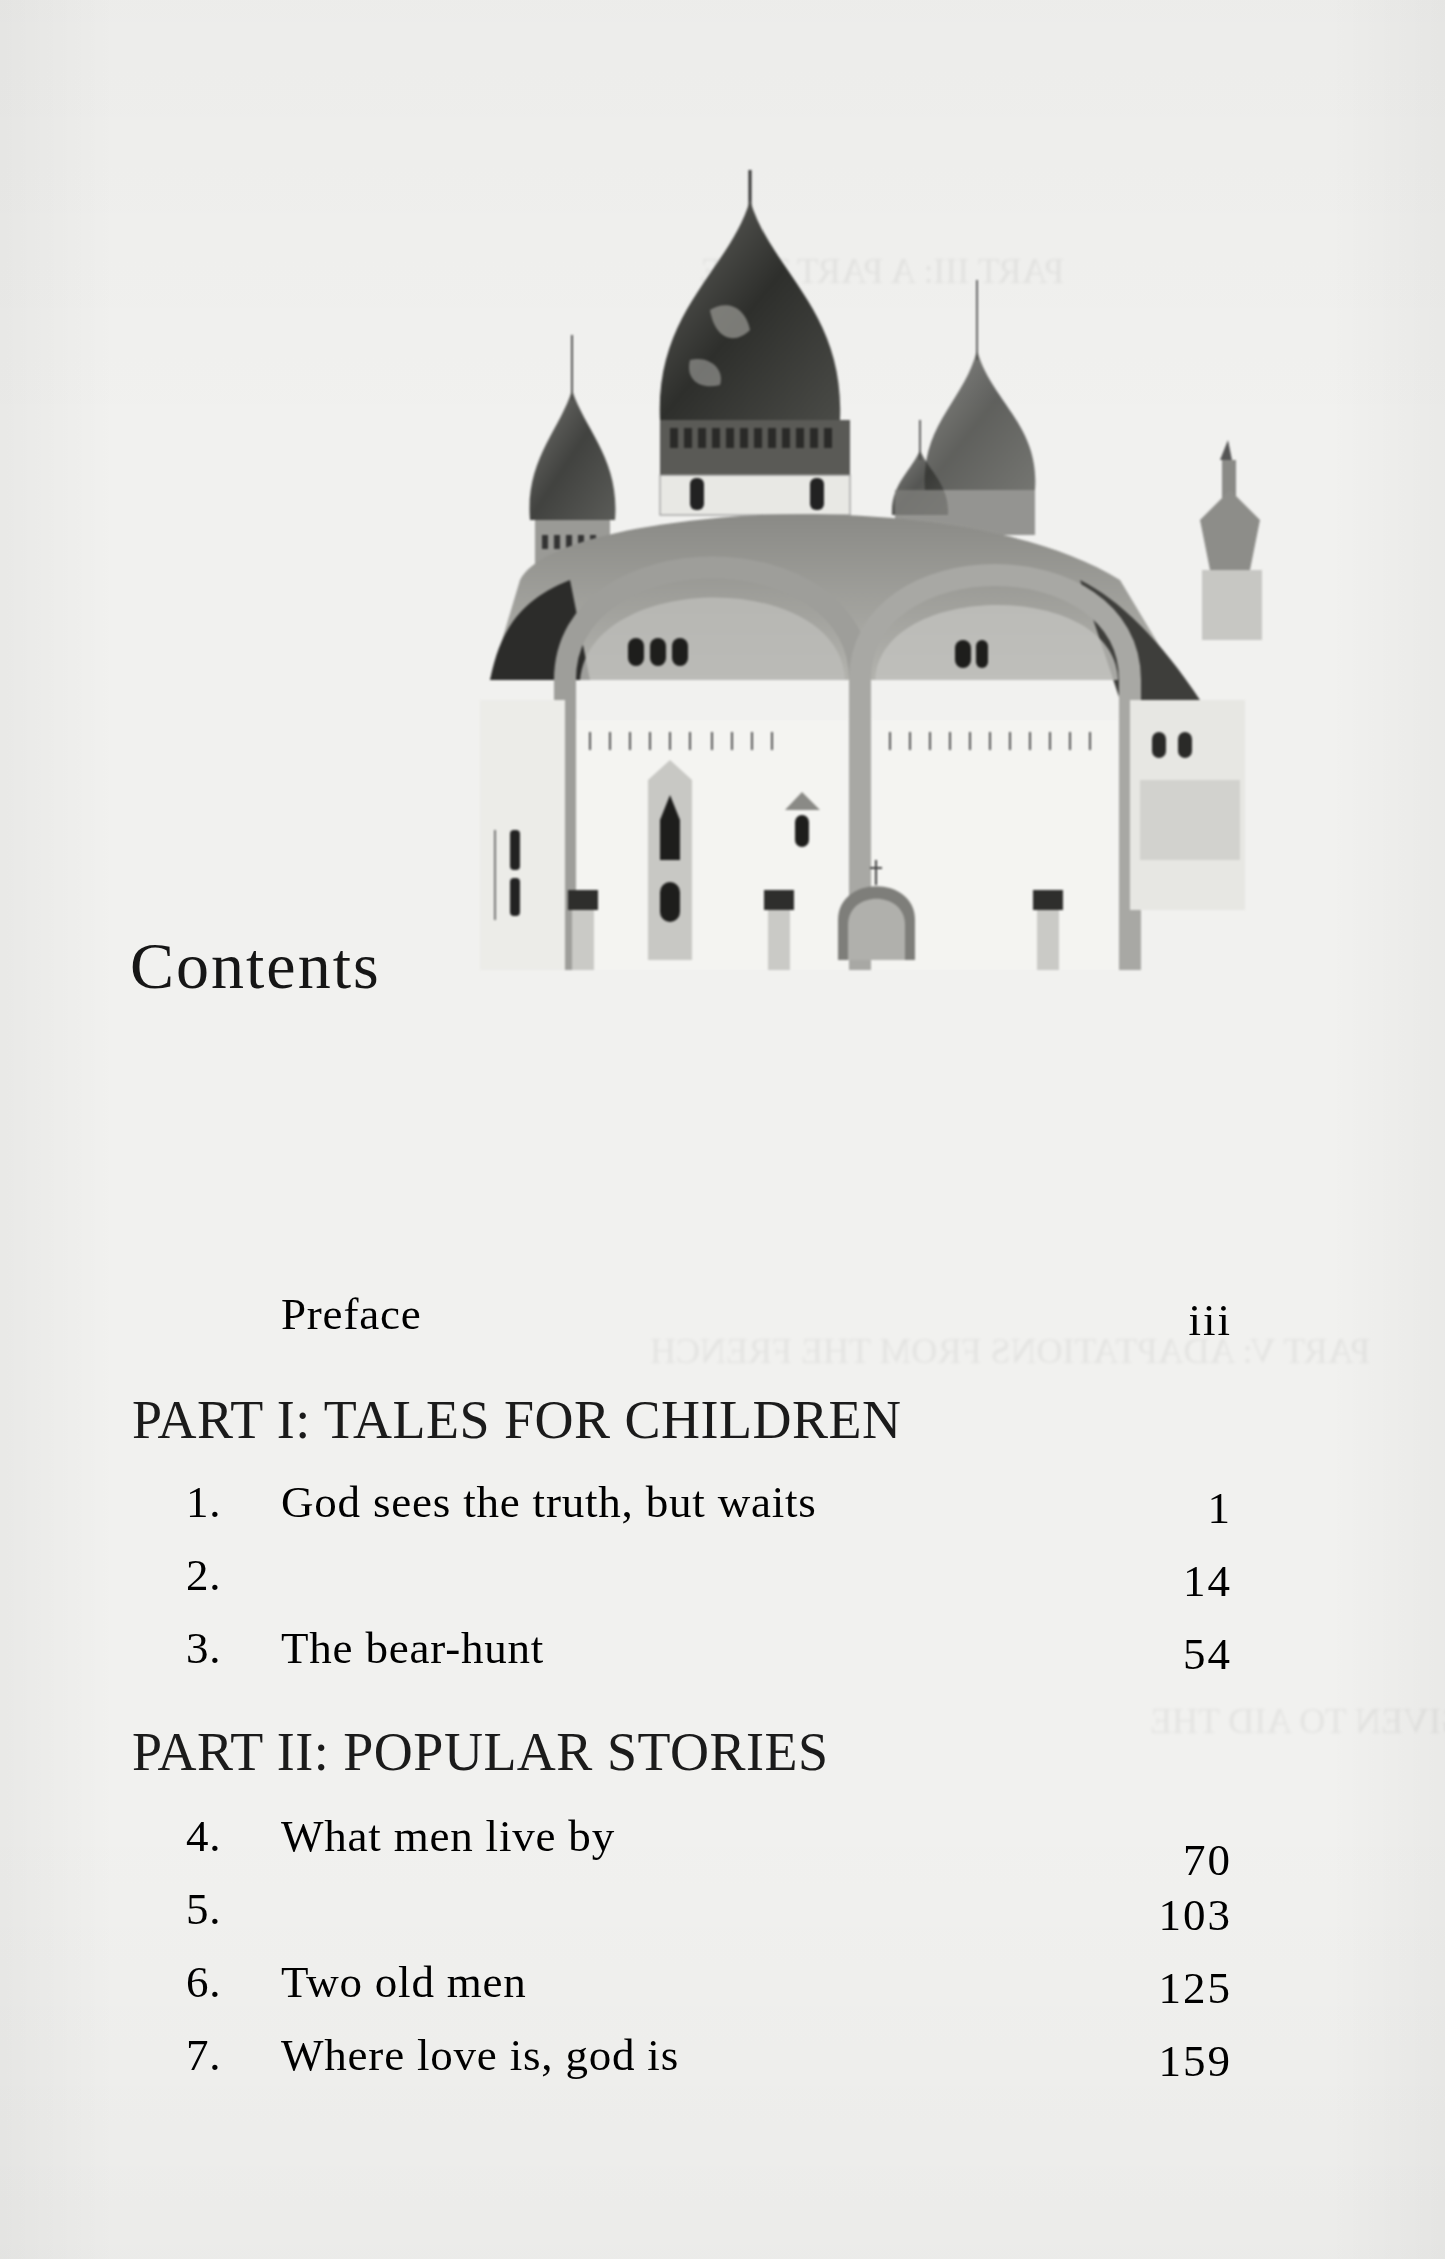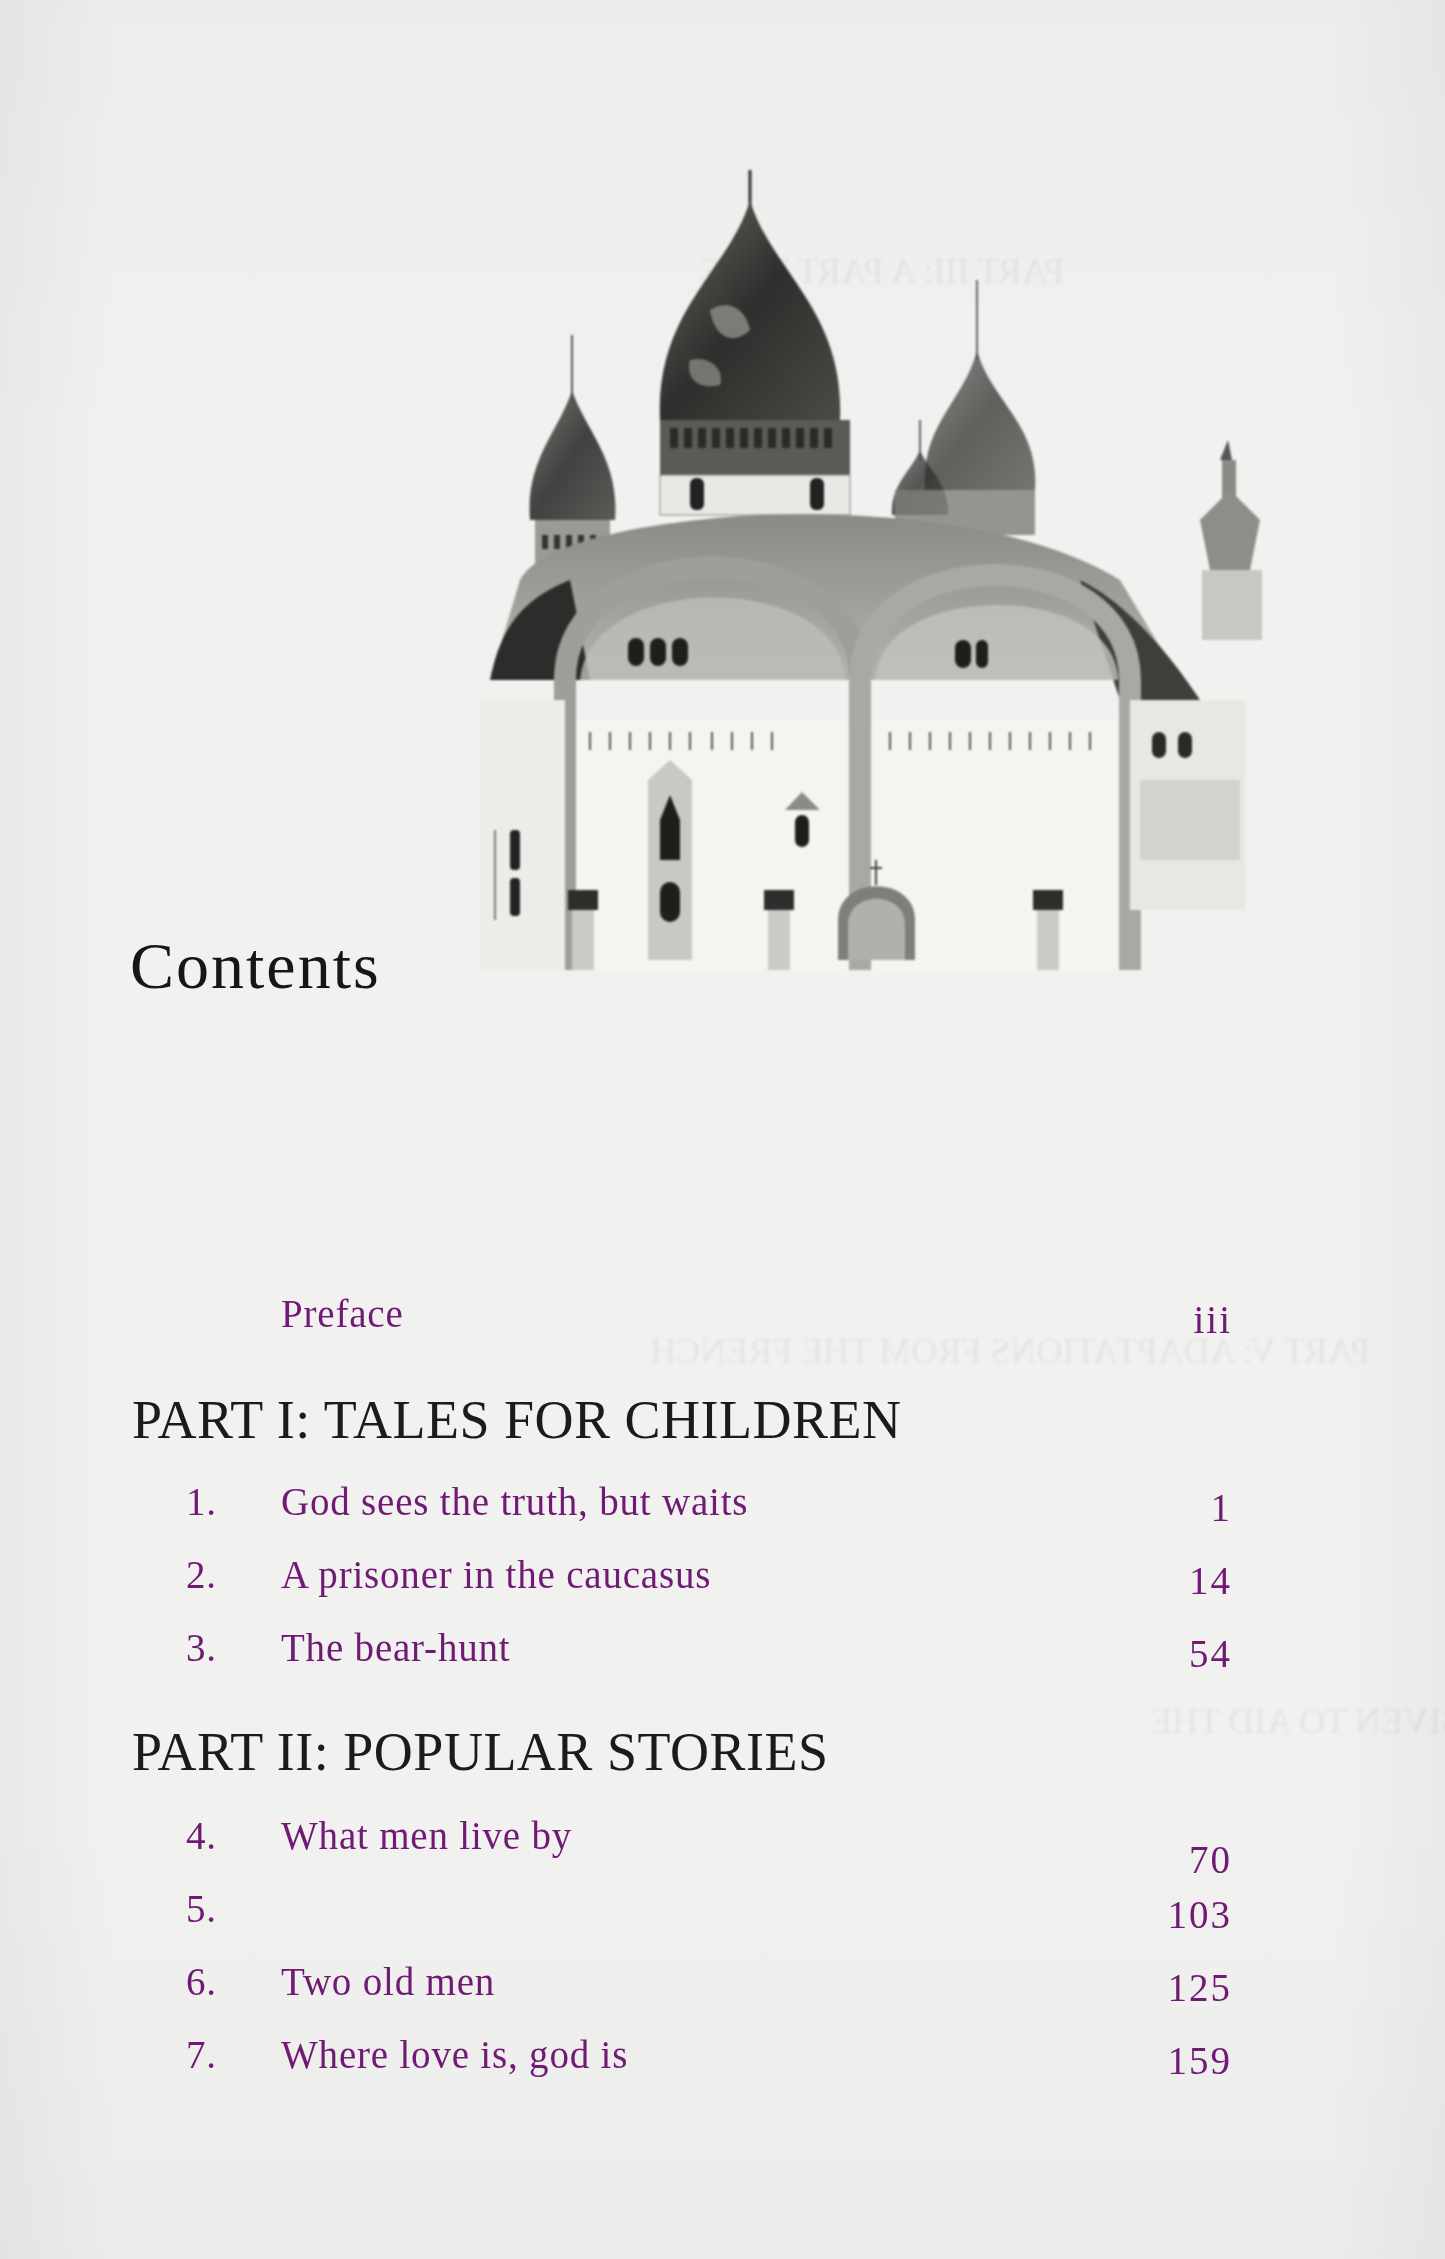--- a/index.html
+++ b/index.html
@@ -49,24 +49,24 @@
     position: absolute;
     left: 0;
     top: 0;
     width: 100%;
   }
   .toc-row {
     position: absolute;
     left: 0;
     width: 1445px;
     height: 60px;
-    font-size: 39px;
+    font-size: 45px;
     line-height: 60px;
     letter-spacing: 0.8px;
-    color: #701a75;
+    color: #000000;
   }
   .toc-num {
     position: absolute;
     left: 186px;
     width: 60px;
   }
   .toc-title {
     position: absolute;
     left: 281px;
   }
@@ -255,21 +255,20 @@
 
     <h2 class="part-heading" style="top:1390px;">PART I: TALES FOR CHILDREN</h2>
 
     <div class="toc-row" style="top:1472px;">
       <span class="toc-num">1.</span>
       <span class="toc-title">God sees the truth, but waits</span>
       <span class="toc-page" style="top:6px;">1</span>
     </div>
     <div class="toc-row" style="top:1545px;">
       <span class="toc-num">2.</span>
-      <span class="toc-title">A prisoner in the caucasus</span>
       <span class="toc-page" style="top:6px;margin-left:25px;">14</span>
     </div>
     <div class="toc-row" style="top:1618px;">
       <span class="toc-num">3.</span>
       <span class="toc-title">The bear-hunt</span>
       <span class="toc-page" style="top:6px;">54</span>
     </div>
 
     <h2 class="part-heading" style="top:1722px;">PART II: POPULAR STORIES</h2>
 

